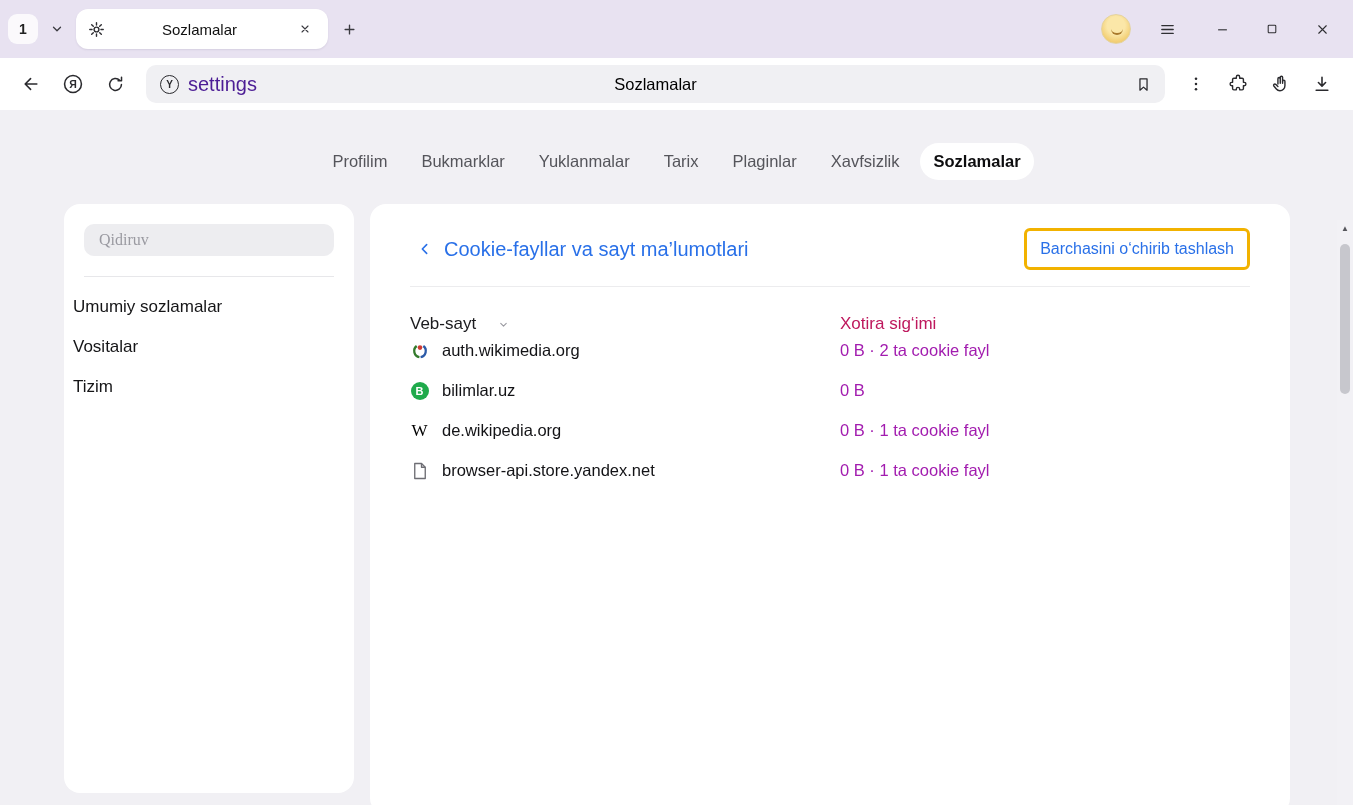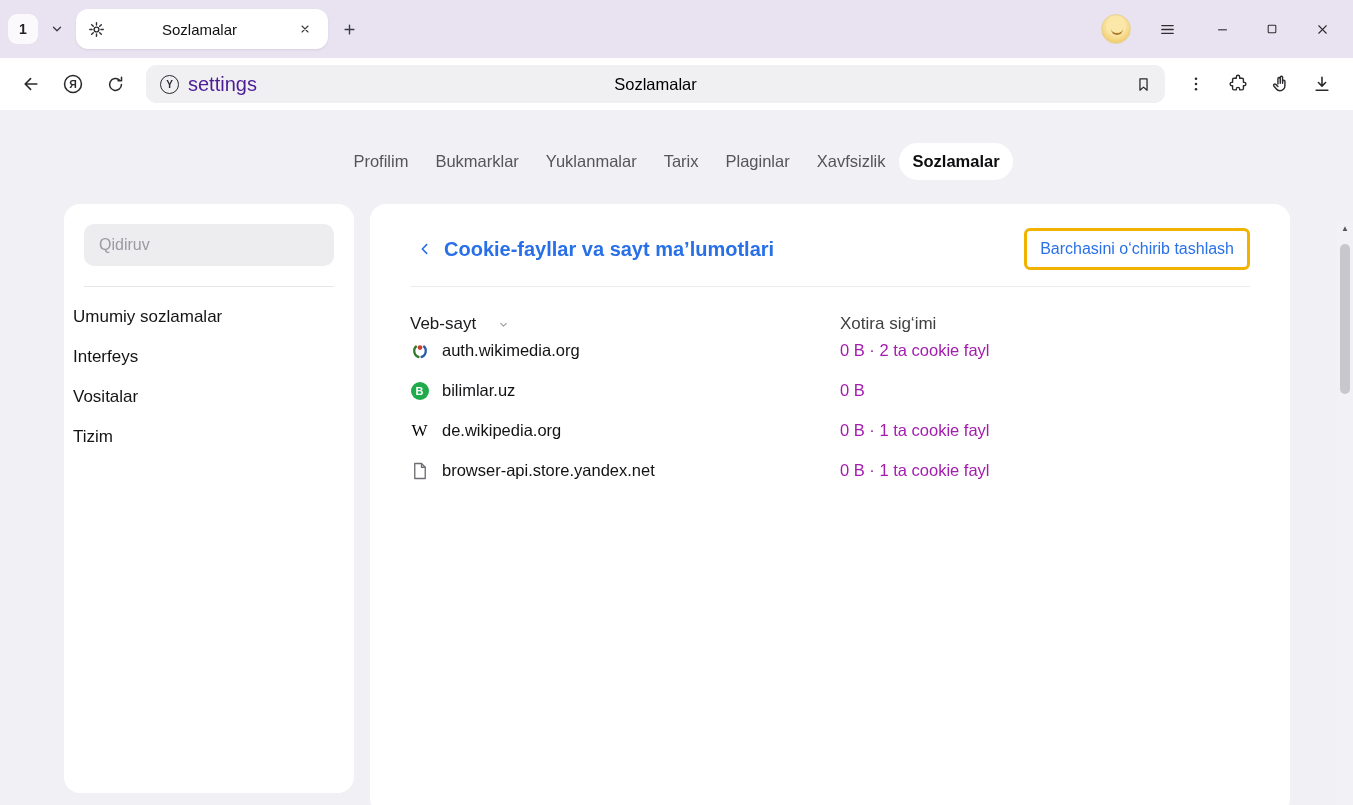--- a/index.html
+++ b/index.html
@@ -42,42 +42,42 @@
     padding:0 14px;position:relative;margin:0 8px;cursor:text}
   .site-chip{display:flex;align-items:center;gap:9px}
   .site-badge{width:19px;height:19px;border-radius:50%;border:1.6px solid #2a2a2e;display:flex;
     align-items:center;justify-content:center;font-size:10px;font-weight:700;color:#2a2a2e}
   .addr-value{font-size:20px;color:#4c1d95}
   .addr-title{position:absolute;left:0;right:0;text-align:center;font-size:16.5px;color:#000;pointer-events:none}
   .bm{position:absolute;right:10px;top:7px;width:24px;height:24px;border-radius:6px;cursor:pointer}
 
   
   .content{position:relative;height:695px;background:#f1f0f4;overflow:hidden}
-  .topnav{display:flex;justify-content:center;align-items:center;gap:1px;padding-top:30px;height:72px}
+  .topnav{display:flex;justify-content:center;align-items:center;gap:8px;padding-top:30px;height:72px}
   .topnav a{font-size:16.5px;color:#55555b;text-decoration:none;padding:9px 13px;border-radius:19px;cursor:pointer;white-space:nowrap}
   .topnav a.active{background:#fff;color:#0d0d0f;font-weight:700}
   .cards{display:flex;gap:16px;padding:22px 0 0 64px;align-items:flex-start}
 
   .sidebar{width:290px;height:589px;background:#fff;border-radius:16px;padding:20px 0;flex:none}
-  .search{display:block;width:calc(100% - 40px);margin:0 20px;height:42px;background:#ededf0;border:none;
-    border-radius:10px;padding:0 15px;font-size:16px;font-family:Liberation Sans, sans-serif;color:#222;outline:none}
+  .search{display:block;width:calc(100% - 40px);margin:0 20px;height:32px;background:#ededf0;border:none;
+    border-radius:10px;padding:0 15px;font-size:16px;font-family:Liberation Serif, serif;color:#222;outline:none}
   .search::placeholder{color:#9a9aa1}
   .side-div{border-top:1px solid #e7e7ea;margin:20px 20px 10px}
   .side-item{padding:10px 9px;font-size:17px;color:#151517;cursor:pointer}
 
   .main-card{width:920px;height:610px;background:#fff;border-radius:16px;padding:24px 40px;flex:none}
   .mc-head{display:flex;align-items:center}
   .back-btn{width:30px;height:30px;border-radius:8px;flex:none}
-  .mc-title{font-size:20px;font-weight:700;color:var(--accent);margin-left:4px}
+  .mc-title{font-size:20px;font-weight:400;color:var(--accent);margin-left:4px}
   .delete-all{margin-left:auto;background:#fff;border:3px solid var(--hl);border-radius:6px;
     padding:9px 13px;font-size:16px;font-family:inherit;color:var(--accent);cursor:pointer;white-space:nowrap}
   .mc-div{border-top:1px solid var(--divider);margin-top:16px}
   .thead{display:flex;align-items:center;margin-top:20px;height:34px}
   .col-site{width:430px;display:flex;align-items:center;gap:22px;font-size:17px;color:#1b1b1e;cursor:pointer}
-  .col-size{font-size:17px;color:#404040}
+  .col-size{font-size:17px;color:#be185d}
   .trow{display:flex;align-items:flex-start;height:40px;cursor:pointer;border-radius:8px}
   .trow .c1{width:430px;display:flex;align-items:center;gap:13px}
   .fav{width:19px;height:19px;display:flex;align-items:center;justify-content:center;flex:none}
   .fav-green{width:18px;height:18px;border-radius:50%;background:#1faa4b;color:#fff;font-size:11px;
     font-weight:700;display:flex;align-items:center;justify-content:center}
   .fav-w{font-family:"Liberation Serif","DejaVu Serif",serif;font-size:17px;color:#000;line-height:1}
   .site-name{font-size:16.5px;color:#131316}
   .row-size{font-size:16.5px;color:#a21caf}
 
   
@@ -215,21 +215,20 @@
     <a>Xavfsizlik</a>
     <a class="active">Sozlamalar</a>
   </div>
 
   <div class="cards">
 
     <aside class="sidebar">
       <input class="search" type="text" placeholder="Qidiruv" style="">
       <div class="side-div"></div>
       <div class="side-item">Umumiy sozlamalar</div>
-      <div class="side-item">Interfeys</div>
       <div class="side-item">Vositalar</div>
       <div class="side-item">Tizim</div>
     </aside>
 
     <section class="main-card">
       <div class="mc-head">
         <span class="back-btn ibtn">
           <svg width="16" height="16" viewBox="0 0 24 24">
               <path d="M14.5 5.5L8 12l6.5 6.5" fill="none" stroke="#2970e8" stroke-width="2.4" stroke-linecap="round" stroke-linejoin="round"></path>
             </svg>

